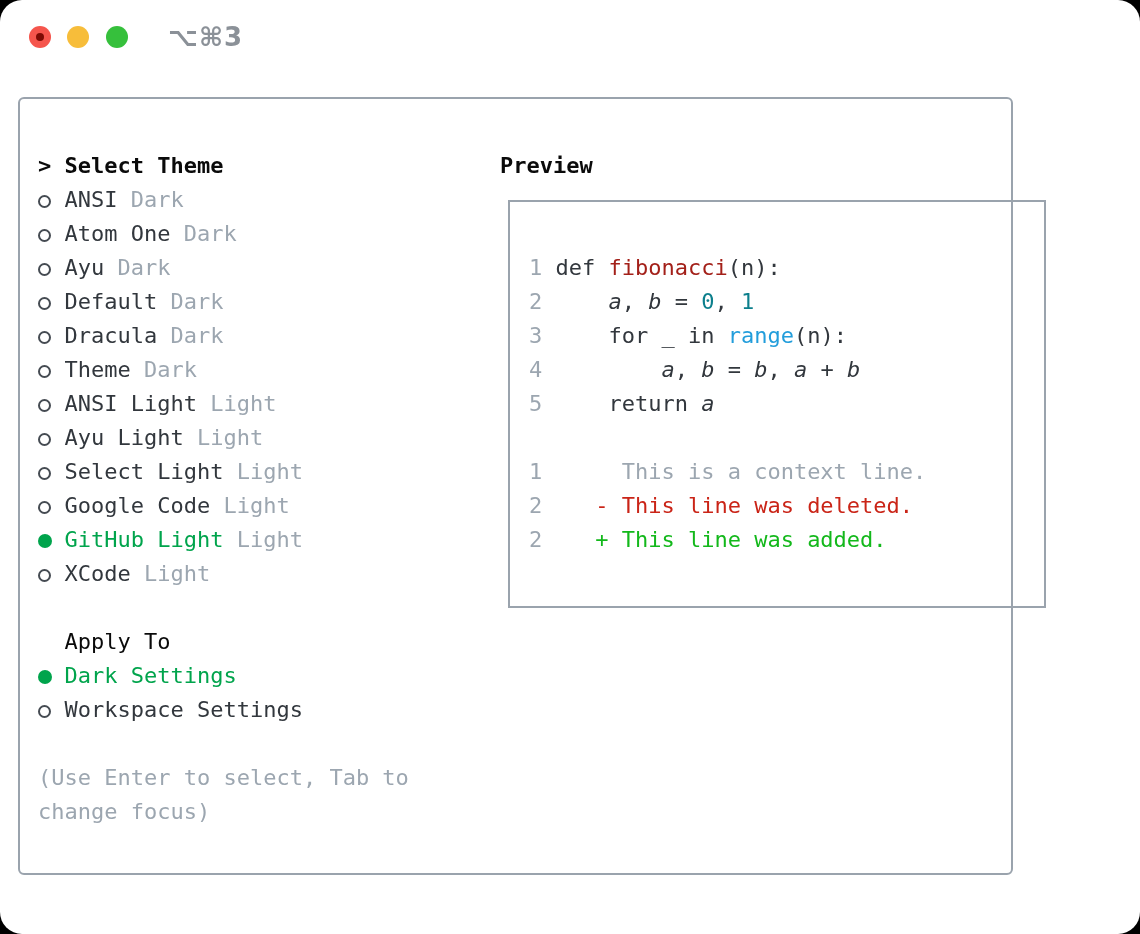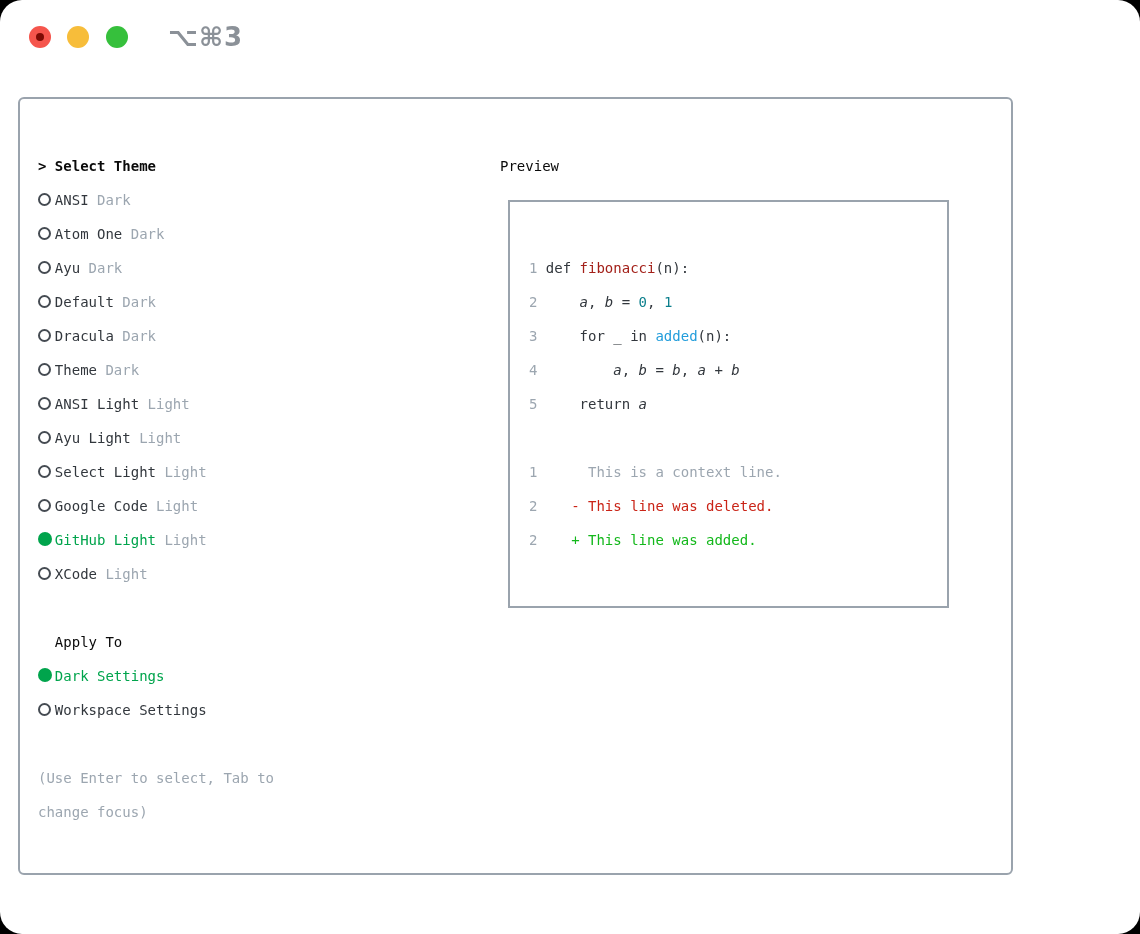--- a/index.html
+++ b/index.html
@@ -42,43 +42,43 @@
     letter-spacing:1px;
   }
   
   .panel{
     position:absolute;left:18px;top:97px;
     width:995px;height:778px;
     border:2px solid var(--border-gray);
     border-radius:6px;
     box-sizing:border-box;
   }
-  .row{height:34px;line-height:34px;font-size:14px;white-space:pre;}
+  .row{height:34px;line-height:34px;font-size:22px;white-space:pre;}
   
   .left-col{position:absolute;left:18px;top:50px;width:445px;}
   .marker{display:inline-block;width:2ch;color:var(--text-dark);}
   .hdr-row{font-weight:bold;color:var(--text-black);}
   .hdr-row .marker{font-weight:bold;color:var(--text-black);}
   .radio{
     display:inline-block;width:13px;height:13px;border-radius:50%;
     border:2px solid #454b52;box-sizing:border-box;
     position:relative;top:1px;
   }
   .radio.filled{width:14px;height:14px;border:none;background:var(--accent-green);}
   .name{color:var(--text-dark);}
   .theme-row.selected .name{color:var(--accent-green);}
   .tag{color:var(--muted-gray);margin-left:1ch;text-align:center;}
   .subhdr-row{color:var(--text-black);}
   .help-row{color:var(--muted-gray);}
   
   .right-col{position:absolute;left:480px;top:50px;width:500px;}
-  .preview-title{font-weight:normal;color:var(--text-black);}
+  .preview-title{font-weight:bold;color:var(--text-black);}
   .preview-box{
     margin-left:8px;margin-top:17px;
-    width:441px;height:408px;
+    width:538px;height:408px;
     border:2px solid var(--border-gray);
     box-sizing:border-box;
     padding:49px 0 0 19px;
   }
   .ln{display:inline-block;width:1ch;margin-right:1ch;color:var(--muted-gray);}
   .toks{white-space:pre;}
   .tok-plain{color:var(--text-dark);}
   .tok-func{color:var(--code-function-red);}
   .tok-number{color:var(--code-number-teal);}
   .tok-builtin{color:var(--code-builtin-blue);}
@@ -143,21 +143,21 @@
     </div>
 
     <div class="right-col">
       <div class="row preview-title">Preview</div>
       <div class="preview-box">
         <div id="code-lines">
   <div class="row code-row"><span class="ln">1</span><span class="toks"><span class="tok tok-plain">def </span><span class="tok tok-func">fibonacci</span><span class="tok tok-plain">(n):</span></span></div>
 
   <div class="row code-row"><span class="ln">2</span><span class="toks"><span class="tok tok-plain">    </span><span class="tok tok-var">a</span><span class="tok tok-plain">, </span><span class="tok tok-var">b</span><span class="tok tok-plain"> = </span><span class="tok tok-number">0</span><span class="tok tok-plain">, </span><span class="tok tok-number">1</span></span></div>
 
-  <div class="row code-row"><span class="ln">3</span><span class="toks"><span class="tok tok-plain">    for _ in </span><span class="tok tok-builtin">added</span><span class="tok tok-plain">(n):</span></span></div>
+  <div class="row code-row"><span class="ln">3</span><span class="toks"><span class="tok tok-plain">    for _ in </span><span class="tok tok-builtin">range</span><span class="tok tok-plain">(n):</span></span></div>
 
   <div class="row code-row"><span class="ln">4</span><span class="toks"><span class="tok tok-plain">        </span><span class="tok tok-var">a</span><span class="tok tok-plain">, </span><span class="tok tok-var">b</span><span class="tok tok-plain"> = </span><span class="tok tok-var">b</span><span class="tok tok-plain">, </span><span class="tok tok-var">a</span><span class="tok tok-plain"> + </span><span class="tok tok-var">b</span></span></div>
 
   <div class="row code-row"><span class="ln">5</span><span class="toks"><span class="tok tok-plain">    return </span><span class="tok tok-var">a</span></span></div>
 
   <div class="row code-row"><span class="ln"></span><span class="toks"></span></div>
 
   <div class="row code-row"><span class="ln">1</span><span class="toks"><span class="tok tok-context">     This is a context line.</span></span></div>
 
   <div class="row code-row"><span class="ln">2</span><span class="toks"><span class="tok tok-deleted">   - This line was deleted.</span></span></div>

